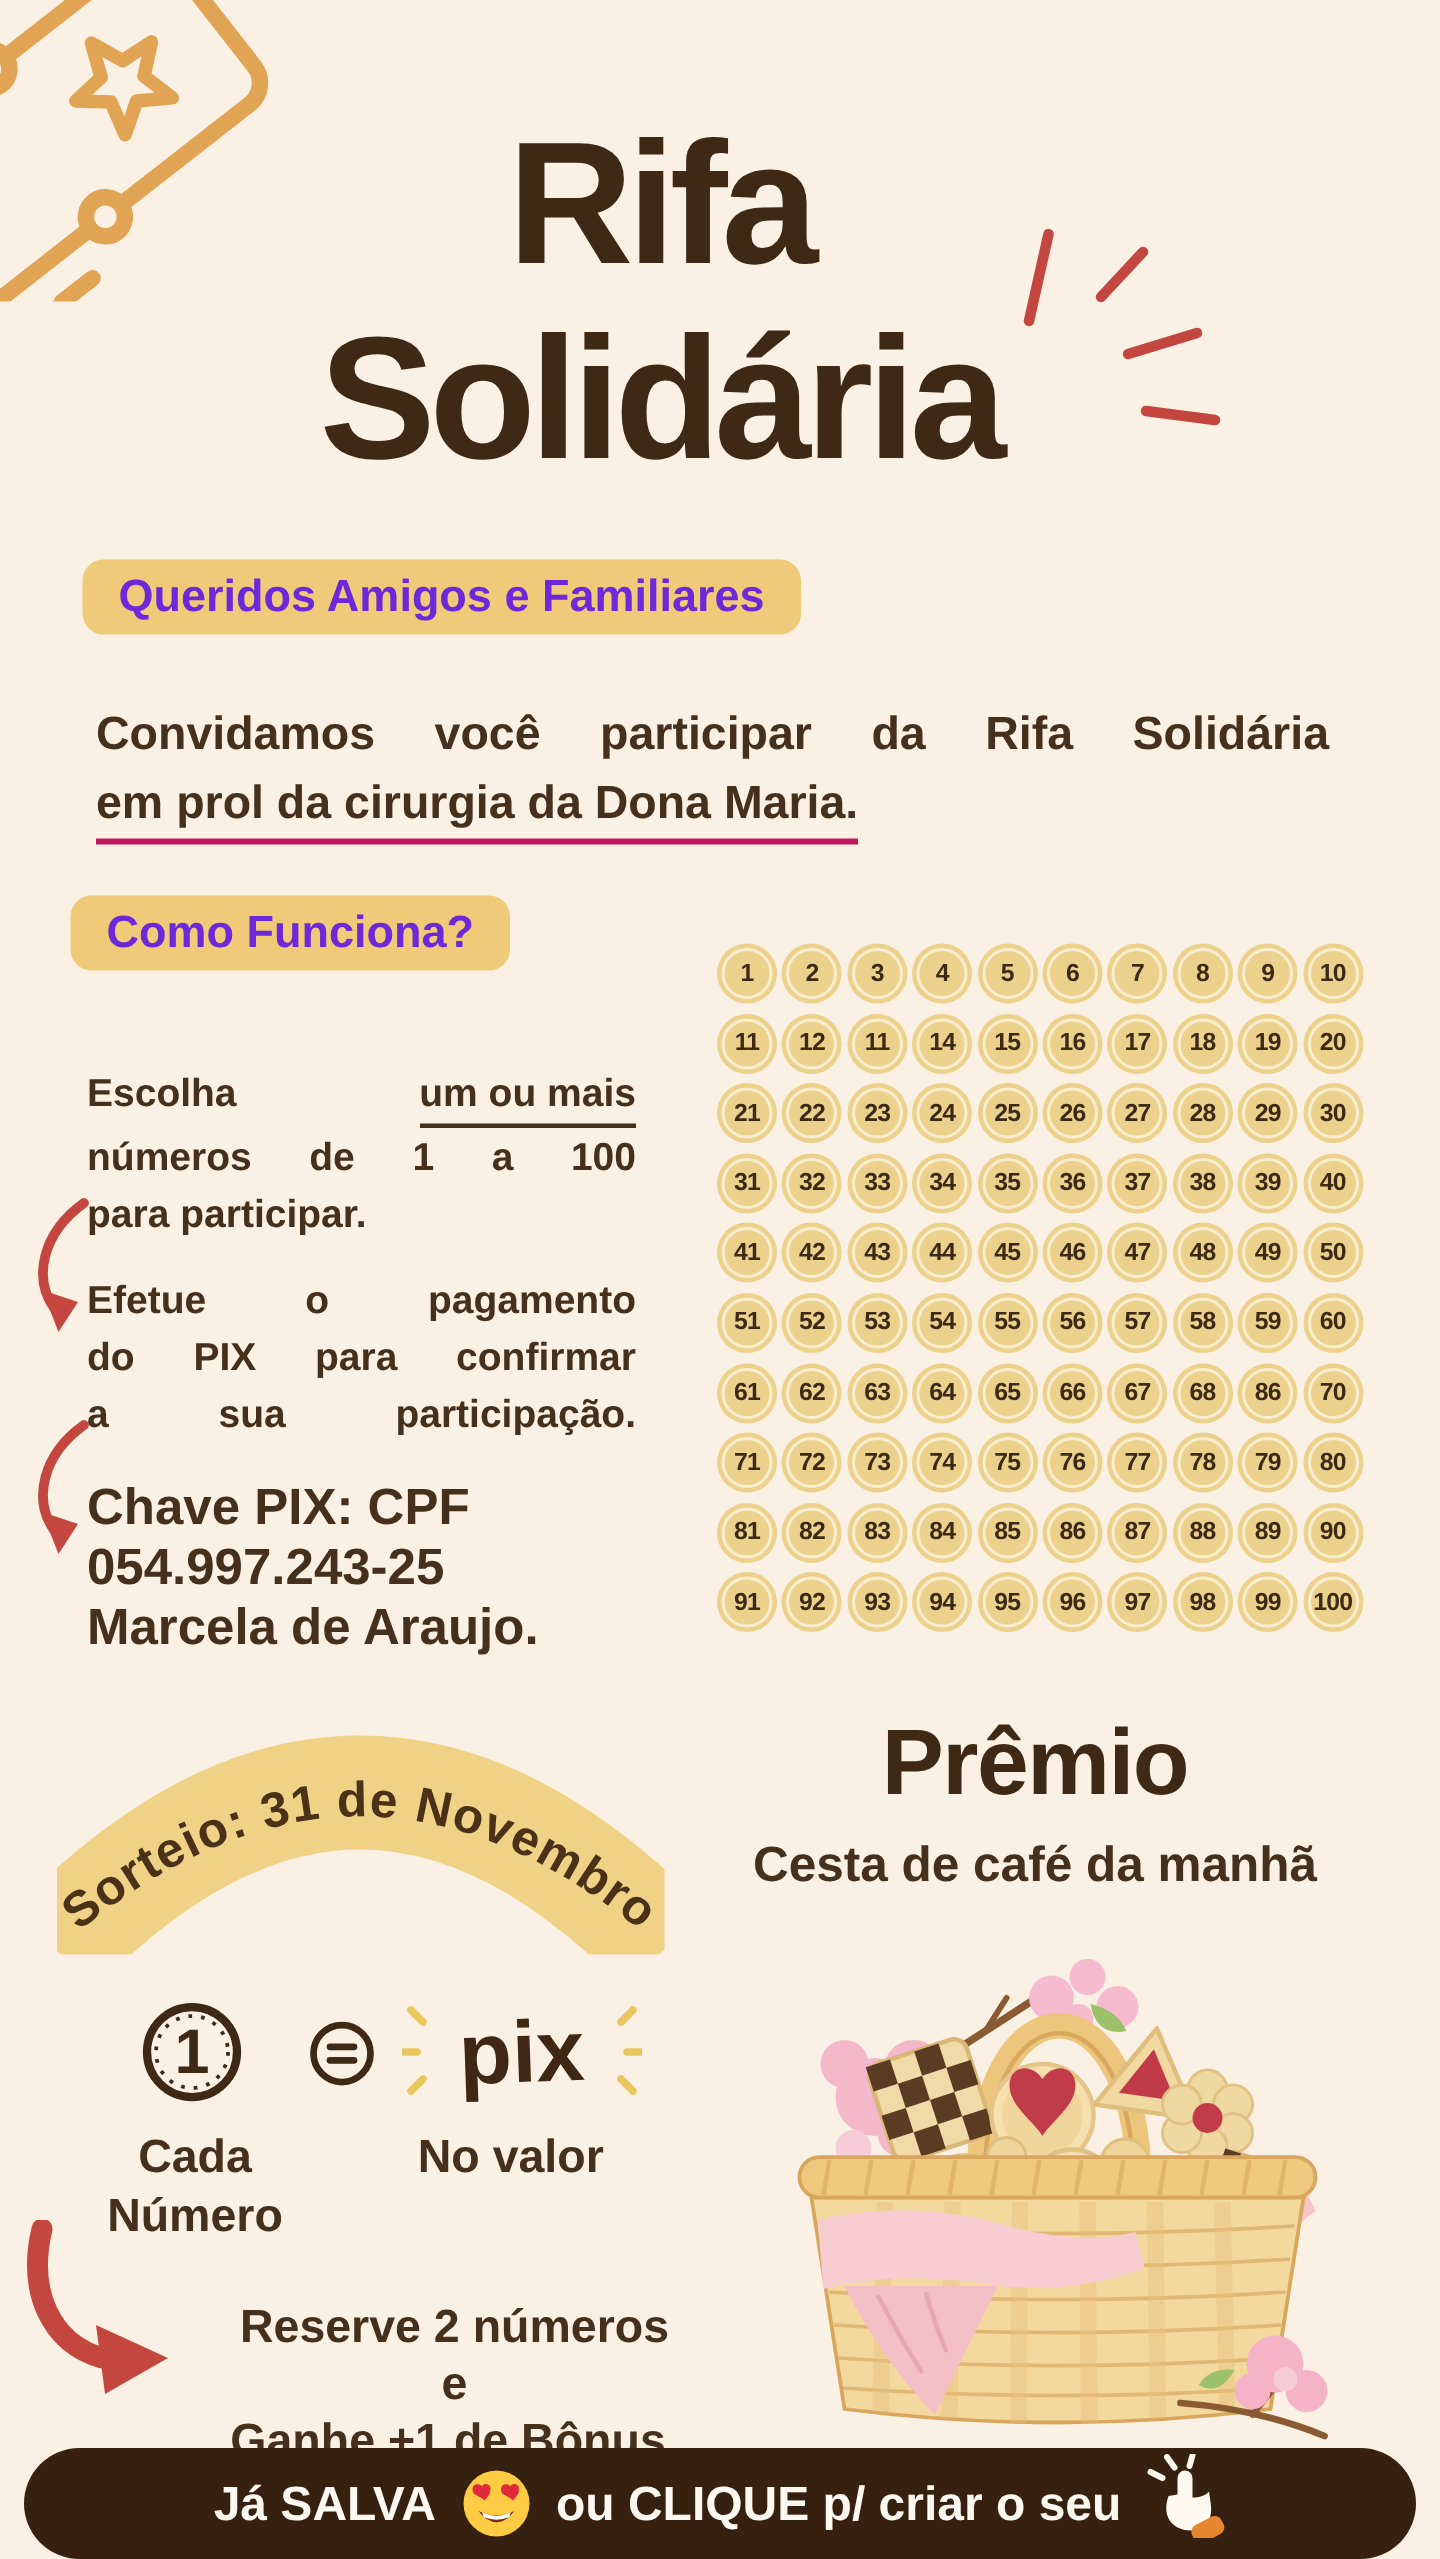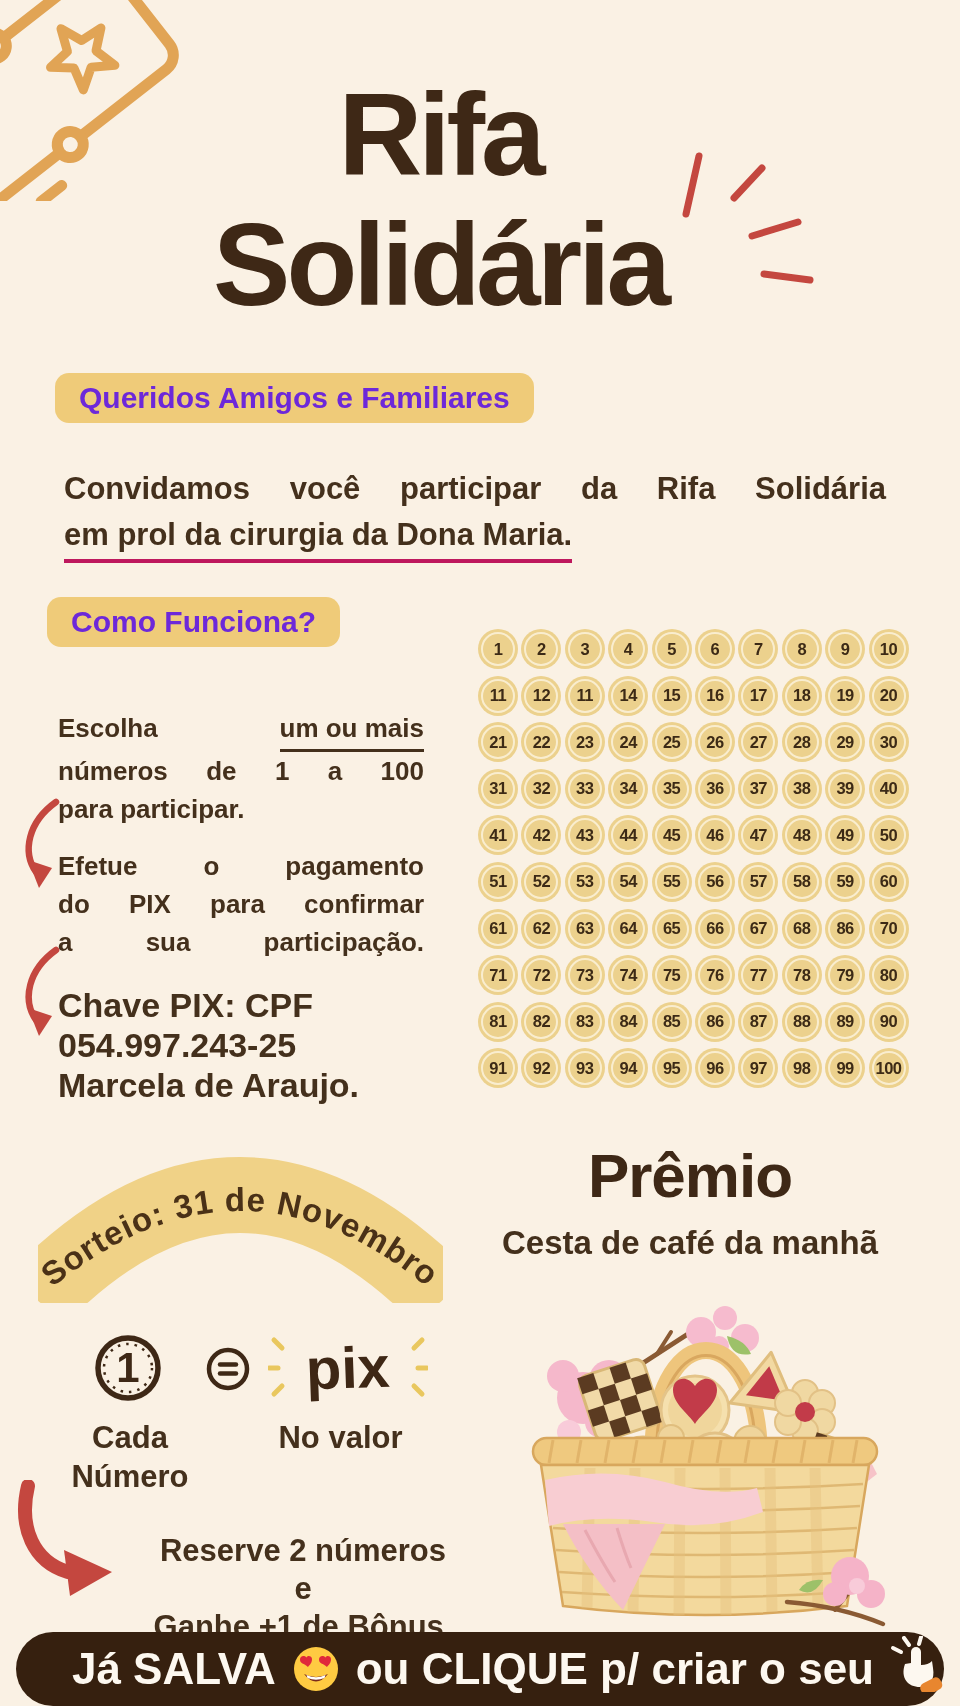--- a/index.html
+++ b/index.html
@@ -50,22 +50,22 @@
   .label-each{top:1418px;left:55px;width:150px;text-align:center;
     font-size:31px;font-weight:700;line-height:39px;color:#44301C;}
   .label-value{top:1418px;left:248px;width:185px;text-align:center;
     font-size:31px;font-weight:700;line-height:39px;color:#44301C;}
   
   .bonus{top:1532px;left:120px;width:310px;text-align:center;
     font-size:31px;font-weight:700;line-height:38px;color:#44301C;margin-left:28px;}
   
   .footer{
     top:1632px;left:16px;width:928px;height:74px;border-radius:38px;
-    background:#36200F;display:flex;align-items:center;justify-content:flex-end;
-    gap:16px;color:#FDF8F0;font-size:44px;font-weight:700;
+    background:#36200F;display:flex;align-items:center;justify-content:center;
+    gap:16px;color:#FDF8F0;font-size:32px;font-weight:700;
   }
   svg text{font-family:"Liberation Sans","DejaVu Sans",sans-serif;}
 </style>
 </head>
 <body>
 
 <svg class="abs" style="left:-14px;top:-14px" width="215" height="215" viewBox="0 0 215 215">
   <g transform="rotate(-38 60 95)" fill="none" stroke="#E1A455" stroke-width="11" stroke-linecap="round" stroke-linejoin="round">
     <rect x="-140" y="35" width="320" height="125" rx="18"></rect>
     <circle cx="40" cy="160" r="13" fill="#FAF1E4"></circle>

